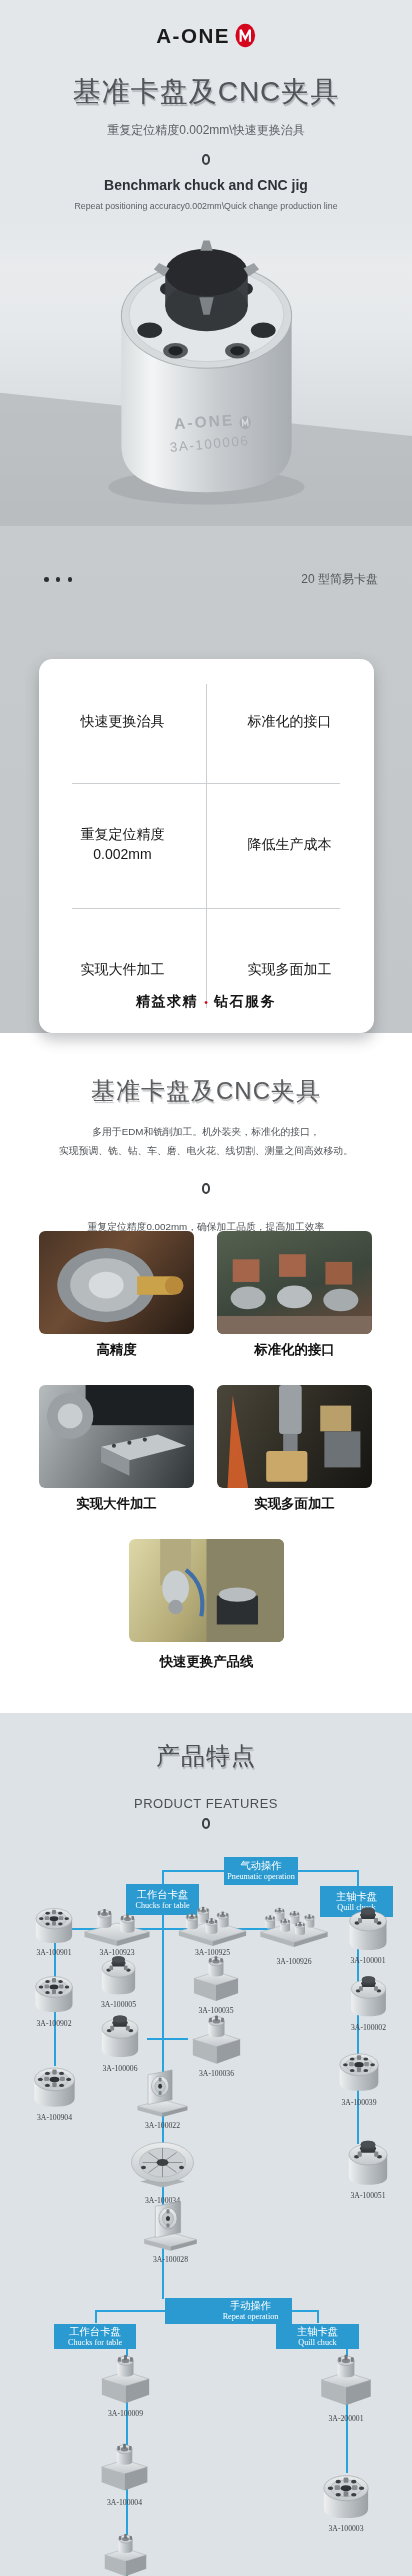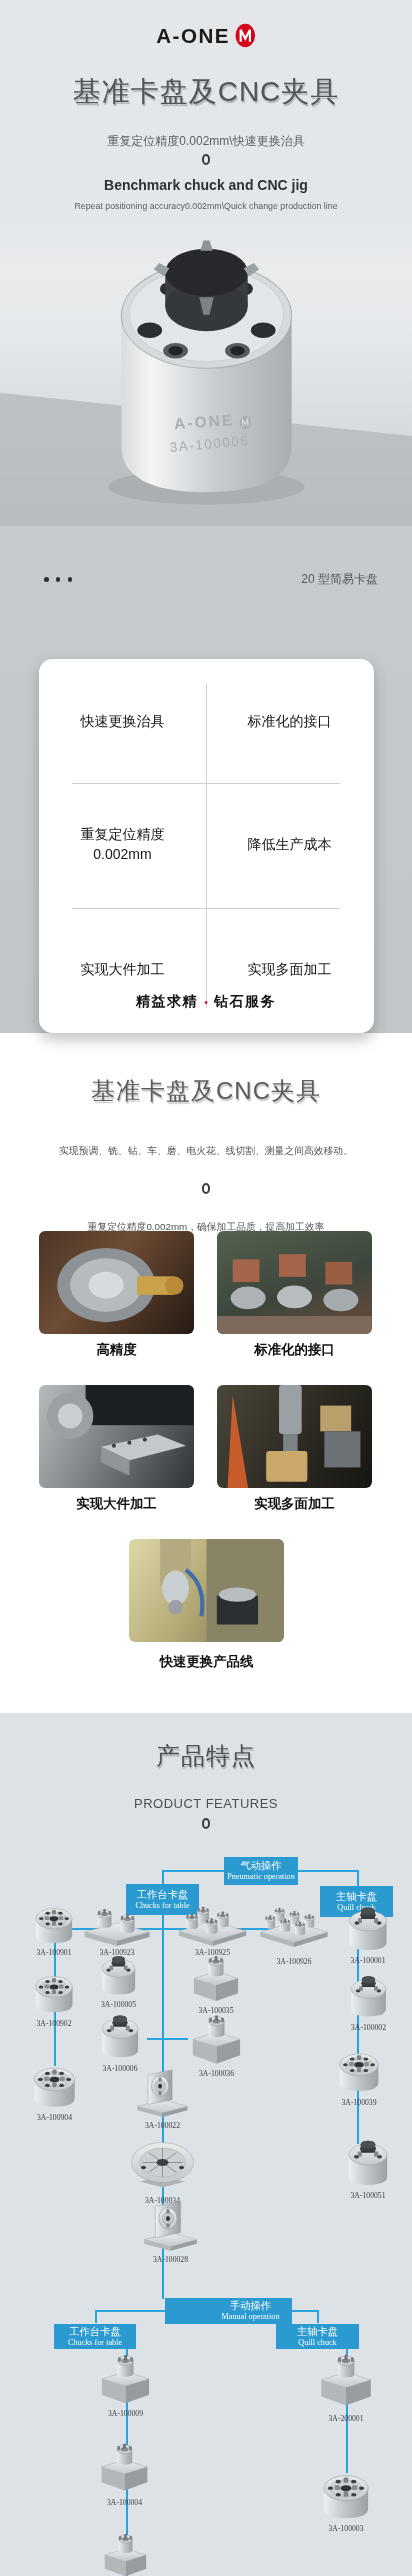--- a/index.html
+++ b/index.html
@@ -163,21 +163,21 @@
 
   <div class="abs ctr" style="top:23px;display:flex;justify-content:center;align-items:center;gap:5.2px;">
     <span style="font-size:20.6px;font-weight:bold;color:#1b1b1b;letter-spacing:1.5px;">A-ONE</span>
     <svg width="20.6" height="25" viewBox="0 0 40 48">
       <ellipse cx="20" cy="24" rx="19" ry="23" fill="#d5051e"></ellipse>
       <path d="M11 36 L11 13 L20 30 L29 13 L29 36" stroke="#fff" stroke-width="4.2" fill="none"></path>
     </svg>
   </div>
 
   <div class="abs ctr bigtitle" style="top:73px;font-size:28px;">基准卡盘及CNC夹具</div>
-  <div class="abs ctr" style="top:133px;font-size:12px;color:#5c6064;">重复定位精度0.002mm\快速更换治具</div>
+  <div class="abs ctr" style="top:122px;font-size:12px;color:#5c6064;">重复定位精度0.002mm\快速更换治具</div>
   <div class="abs ctr" style="top:154px;"><span class="ringicon"></span></div>
   <div class="abs ctr" style="top:177px;font-size:14px;font-weight:bold;color:#2e3237;">Benchmark chuck and CNC jig</div>
   <div class="abs ctr" style="top:201px;font-size:8.8px;color:#5a6065;">Repeat positioning accuracy0.002mm\Quick change production line</div>
 
   <svg class="abs" style="left:93px;top:229px;" width="227" height="289" viewBox="0 0 440 560">
     <ellipse cx="220" cy="500" rx="190" ry="34" fill="#9fa3a6" opacity=".55"></ellipse>
     <path d="M55,170 L55,420 Q55,510 220,510 Q385,510 385,420 L385,170" fill="url(#gbody)"></path>
     <ellipse cx="220" cy="168" rx="165" ry="102" fill="#d6dadc" stroke="#aab0b3" stroke-width="2"></ellipse>
     <ellipse cx="220" cy="166" rx="150" ry="91" fill="#e3e6e8" stroke="#b8bdc0"></ellipse>
     <ellipse cx="330" cy="196" rx="24" ry="15" fill="#2c2f32"></ellipse>
@@ -221,20 +221,21 @@
     <div class="cell" style="left:167px;top:176px;">降低生产成本</div>
     <div class="cell" style="left:0;top:301px;">实现大件加工</div>
     <div class="cell" style="left:167px;top:301px;">实现多面加工</div>
   </div>
 
   <div class="abs ctr" style="top:993px;">
     <span class="tag">精益求精</span><span class="tagdot">•</span><span class="tag">钻石服务</span>
   </div>
 
   <div class="abs ctr bigtitle" style="top:1075px;font-size:24px;color:#5a5c5f;">基准卡盘及CNC夹具</div>
+  <div class="abs ctr" style="top:1126px;font-size:9.8px;color:#4f5357;">多用于EDM和铣削加工。机外装夹，标准化的接口，</div>
   <div class="abs ctr" style="top:1145px;font-size:9.8px;color:#4f5357;">实现预调、铣、钻、车、磨、电火花、线切割、测量之间高效移动。</div>
   <div class="abs ctr" style="top:1221px;font-size:9.8px;color:#4f5357;">重复定位精度0.002mm，确保加工品质，提高加工效率</div>
   <div class="abs ctr" style="top:1183px;"><span class="ringicon"></span></div>
 
   <div class="photo" style="left:39px;top:1231px;background:linear-gradient(130deg,#4a3526 0%,#6e4c34 40%,#241a13 100%);">
     <svg width="155" height="103" viewBox="0 0 300 200">
         <ellipse cx="130" cy="105" rx="95" ry="72" fill="#8d9296"></ellipse>
         <ellipse cx="130" cy="105" rx="70" ry="52" fill="#b6bbbe"></ellipse>
         <ellipse cx="130" cy="105" rx="34" ry="26" fill="#d8dbdd"></ellipse>
         <rect x="190" y="88" width="70" height="36" fill="#c9a24a"></rect>
@@ -318,21 +319,21 @@
   <div class="bbox" style="left:126px;top:1884px;width:73px;height:31px;">
     <span class="zh">工作台卡盘</span>
       <span class="en">Chucks for table</span>
   </div>
   <div class="bbox" style="left:320px;top:1886px;width:73px;height:31px;">
     <span class="zh">主轴卡盘</span>
       <span class="en">Quill chuck</span>
   </div>
   <div class="bbox" style="left:165px;top:2298px;width:83px;height:26px;padding-left:44px;">
     <span class="zh">手动操作</span>
-      <span class="en">Manual operation</span>
+      <span class="en">Repeat operation</span>
   </div>
   <div class="bbox" style="left:54px;top:2324px;width:82px;height:25px;">
     <span class="zh">工作台卡盘</span>
       <span class="en">Chucks for table</span>
   </div>
   <div class="bbox" style="left:276px;top:2324px;width:83px;height:25px;">
     <span class="zh">主轴卡盘</span>
       <span class="en">Quill chuck</span>
   </div>
 

